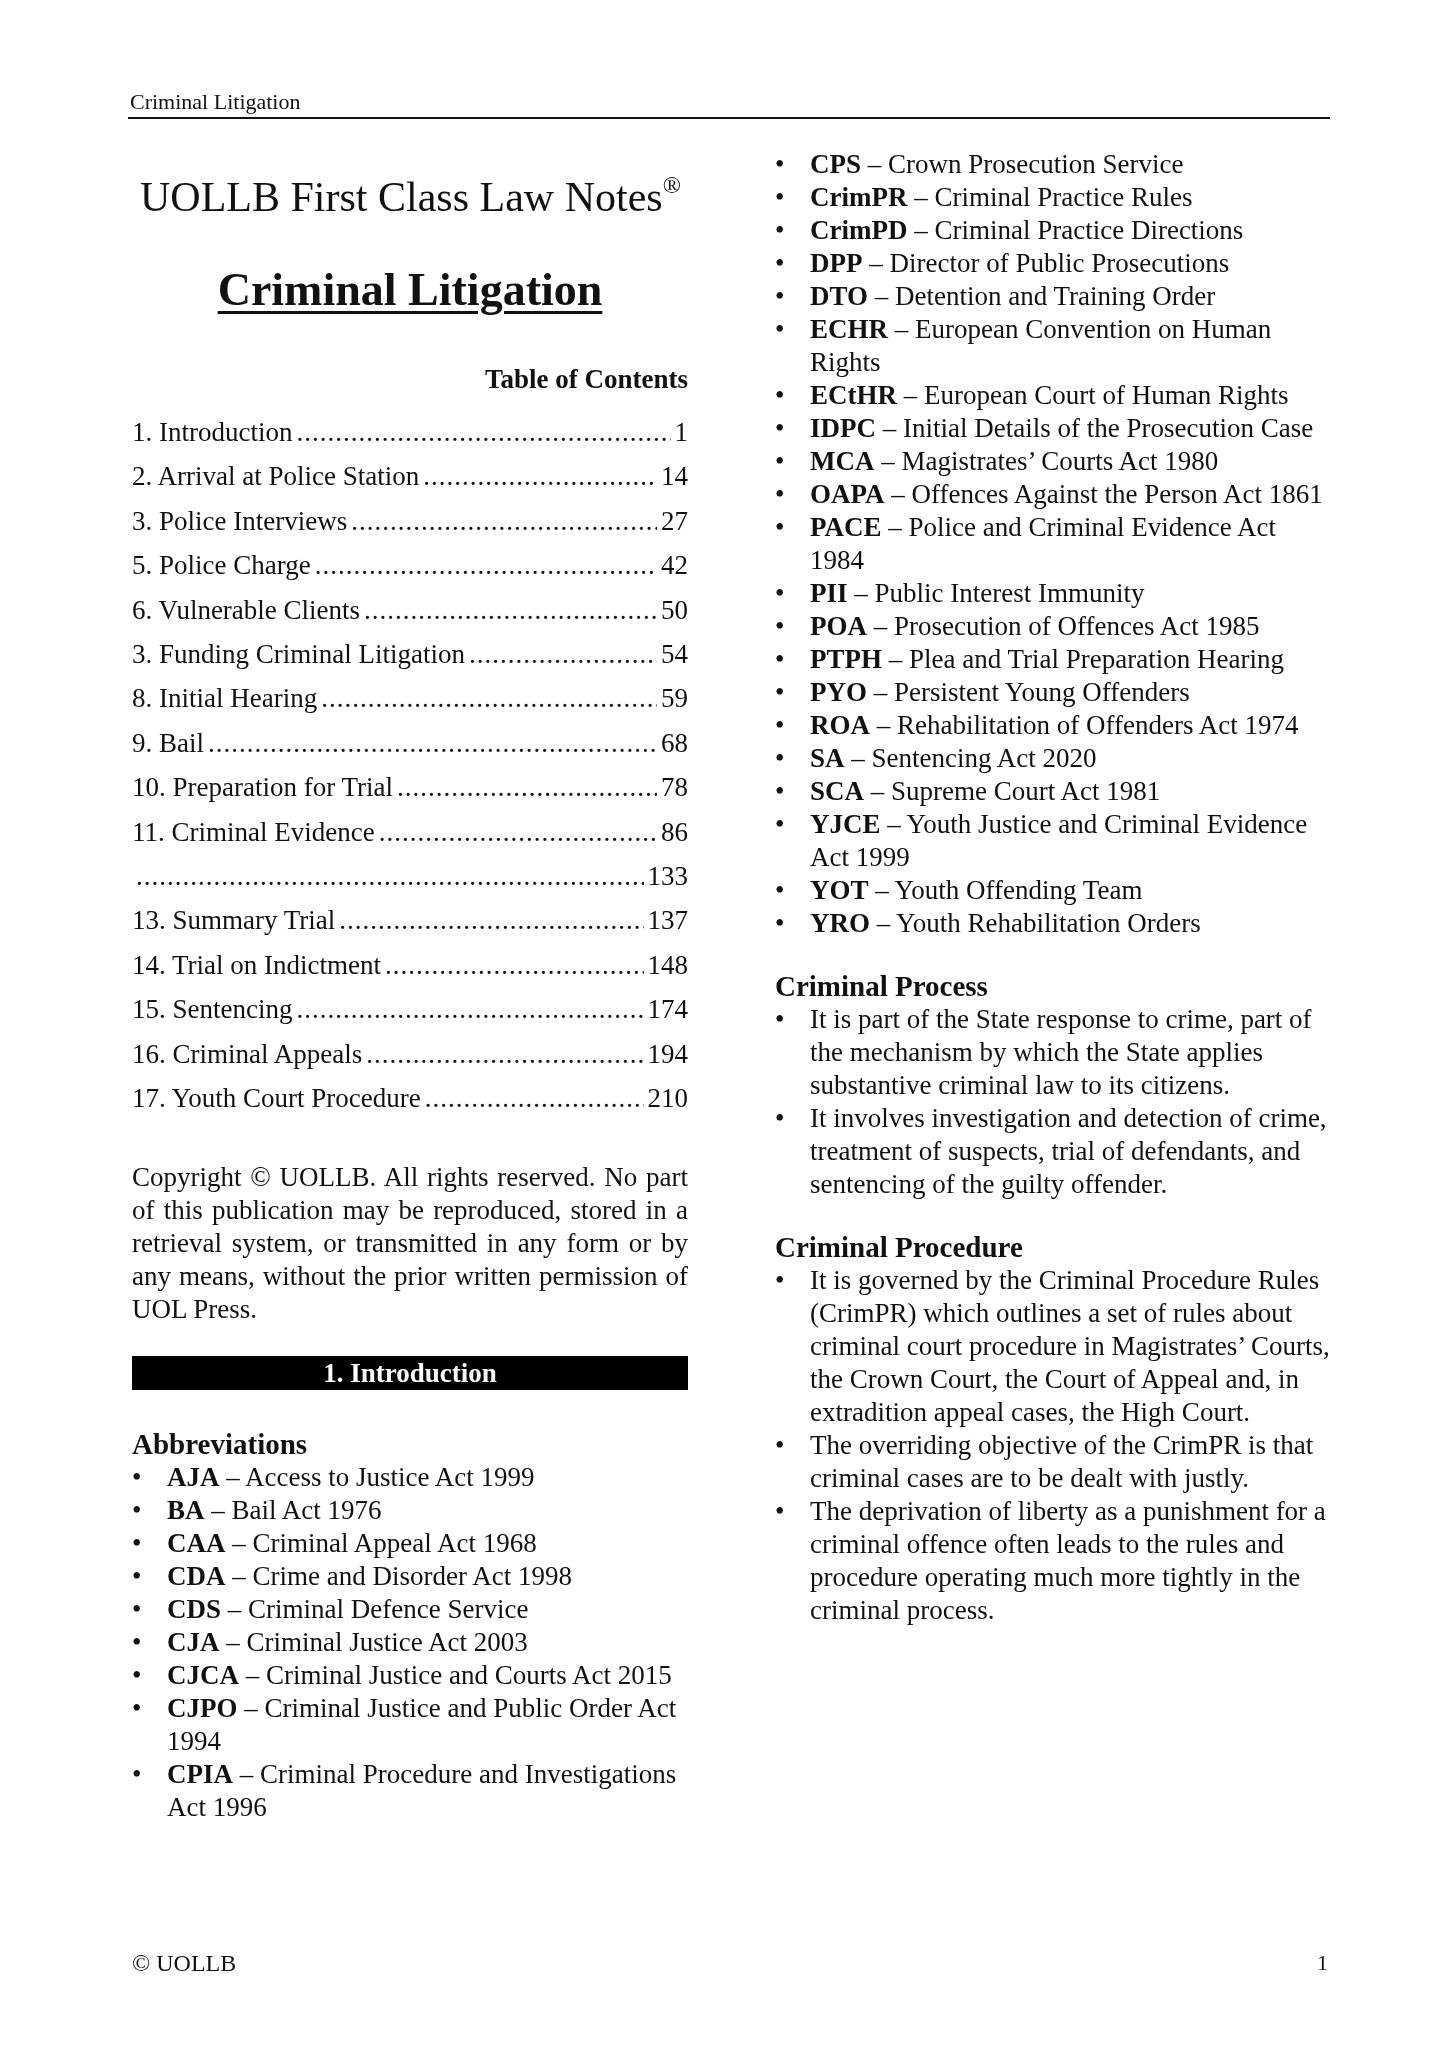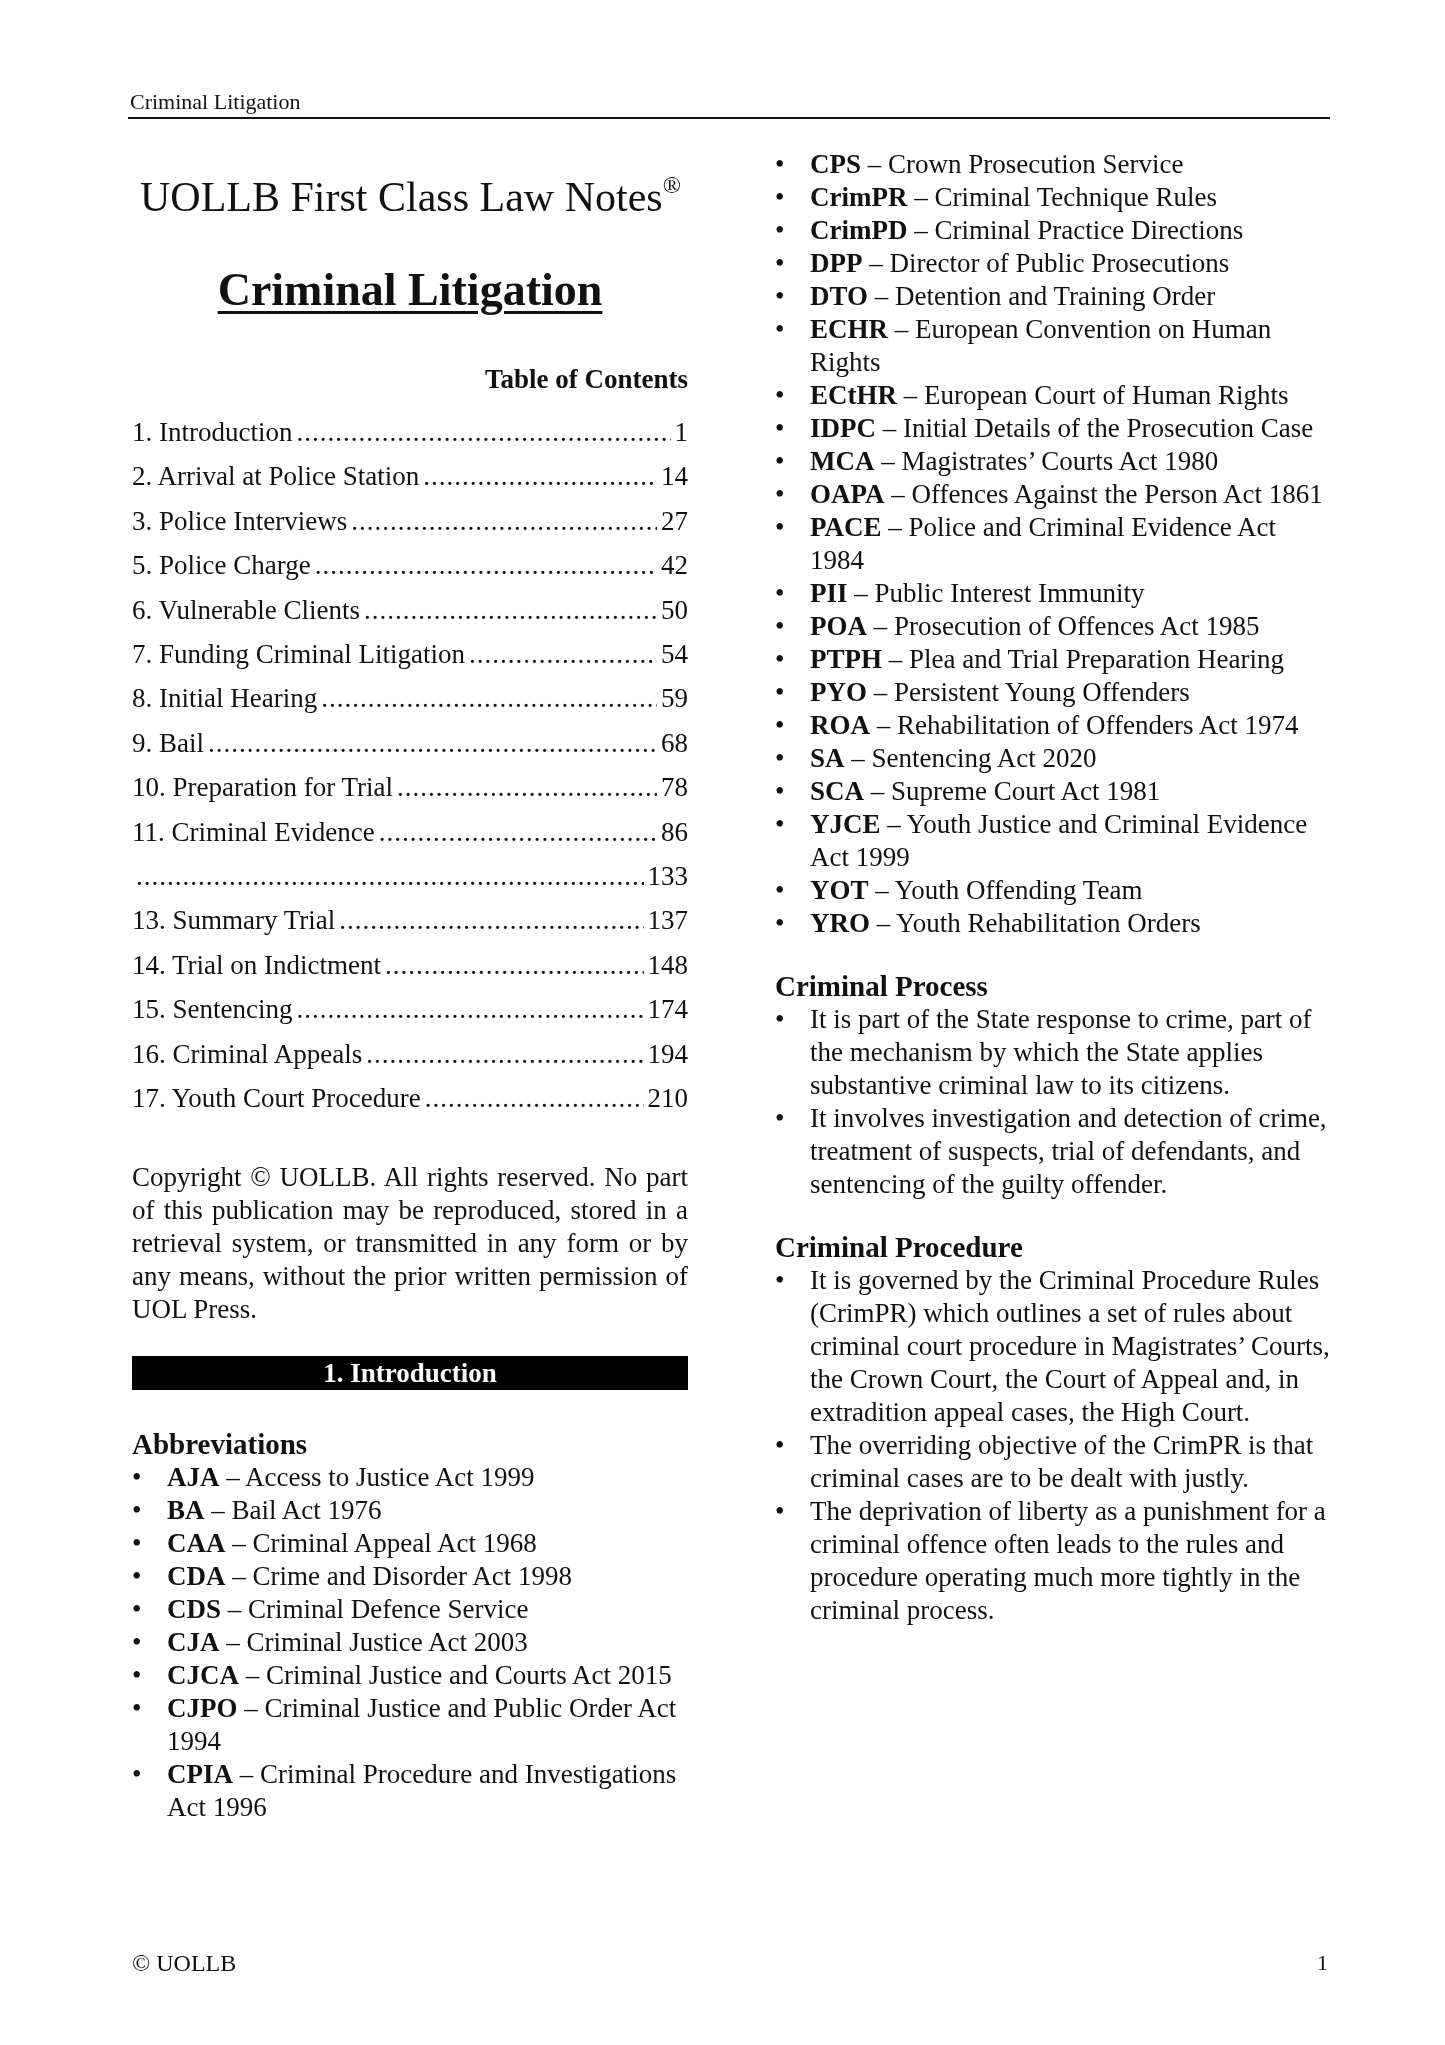--- a/index.html
+++ b/index.html
@@ -90,21 +90,21 @@
         <span class="toc-label">5. Police Charge</span>
         <span class="toc-dots"></span>
         <span class="toc-page">42</span>
       </li>
     <li class="toc-row">
         <span class="toc-label">6. Vulnerable Clients</span>
         <span class="toc-dots"></span>
         <span class="toc-page">50</span>
       </li>
     <li class="toc-row">
-        <span class="toc-label">7. Funding Criminal Litigation</span>
+        <span class="toc-label">3. Funding Criminal Litigation</span>
         <span class="toc-dots"></span>
         <span class="toc-page">54</span>
       </li>
     <li class="toc-row">
         <span class="toc-label">8. Initial Hearing</span>
         <span class="toc-dots"></span>
         <span class="toc-page">59</span>
       </li>
     <li class="toc-row">
         <span class="toc-label">9. Bail</span>
@@ -166,21 +166,21 @@
     <li><span class="bullet">•</span><span class="abbr-key">CJA</span><span> – Criminal Justice Act 2003</span></li>
     <li><span class="bullet">•</span><span class="abbr-key">CJCA</span><span> – Criminal Justice and Courts Act 2015</span></li>
     <li><span class="bullet">•</span><span class="abbr-key">CJPO</span><span> – Criminal Justice and Public Order Act 1994</span></li>
     <li><span class="bullet">•</span><span class="abbr-key">CPIA</span><span> – Criminal Procedure and Investigations Act 1996</span></li>
   </ul>
 </div>
 
 <div class="col-right">
   <ul class="bullets">
     <li><span class="bullet">•</span><span class="abbr-key">CPS</span><span> – Crown Prosecution Service</span></li>
-    <li><span class="bullet">•</span><span class="abbr-key">CrimPR</span><span> – Criminal Technique Rules</span></li>
+    <li><span class="bullet">•</span><span class="abbr-key">CrimPR</span><span> – Criminal Practice Rules</span></li>
     <li><span class="bullet">•</span><span class="abbr-key">CrimPD</span><span> – Criminal Practice Directions</span></li>
     <li><span class="bullet">•</span><span class="abbr-key">DPP</span><span> – Director of Public Prosecutions</span></li>
     <li><span class="bullet">•</span><span class="abbr-key">DTO</span><span> – Detention and Training Order</span></li>
     <li><span class="bullet">•</span><span class="abbr-key">ECHR</span><span> – European Convention on Human Rights</span></li>
     <li><span class="bullet">•</span><span class="abbr-key">ECtHR</span><span> – European Court of Human Rights</span></li>
     <li><span class="bullet">•</span><span class="abbr-key">IDPC</span><span> – Initial Details of the Prosecution Case</span></li>
     <li><span class="bullet">•</span><span class="abbr-key">MCA</span><span> – Magistrates’ Courts Act 1980</span></li>
     <li><span class="bullet">•</span><span class="abbr-key">OAPA</span><span> – Offences Against the Person Act 1861</span></li>
     <li><span class="bullet">•</span><span class="abbr-key">PACE</span><span> – Police and Criminal Evidence Act 1984</span></li>
     <li><span class="bullet">•</span><span class="abbr-key">PII</span><span> – Public Interest Immunity</span></li>

